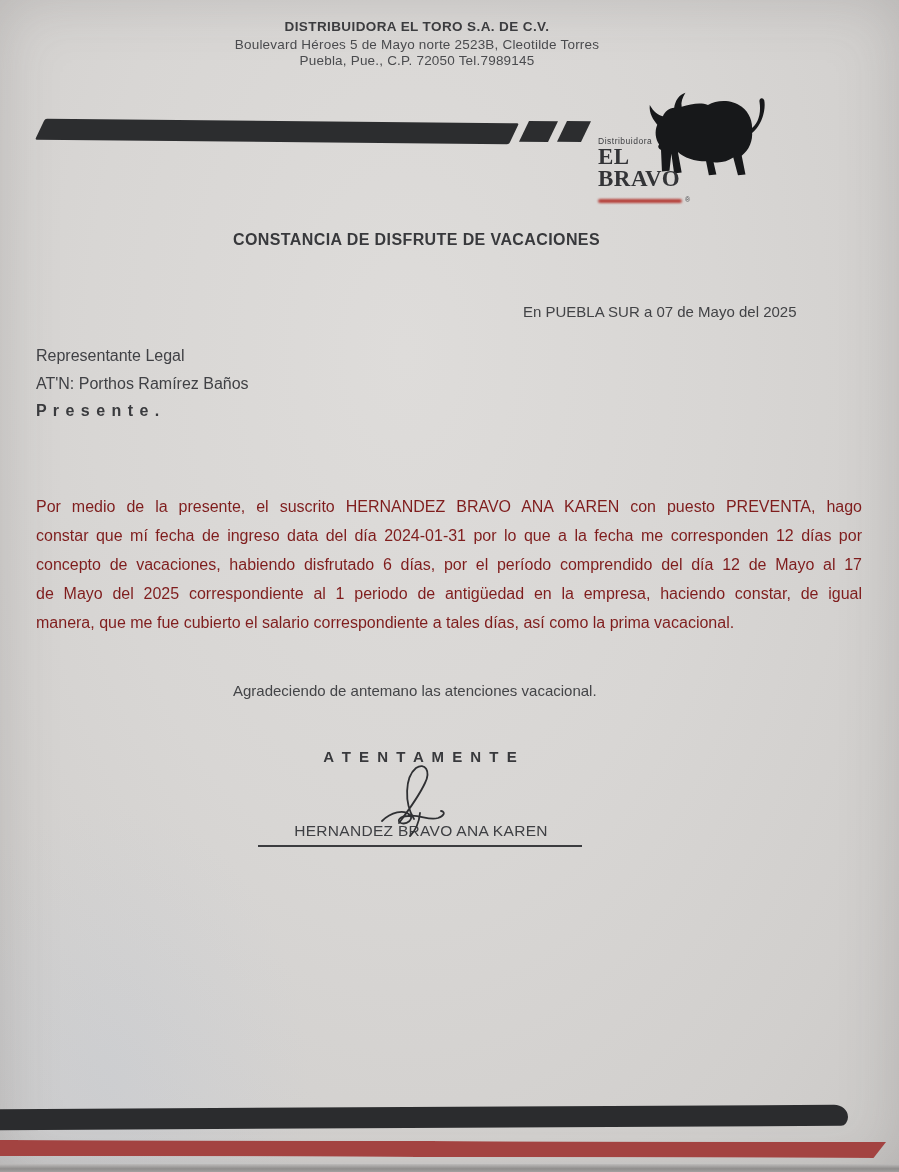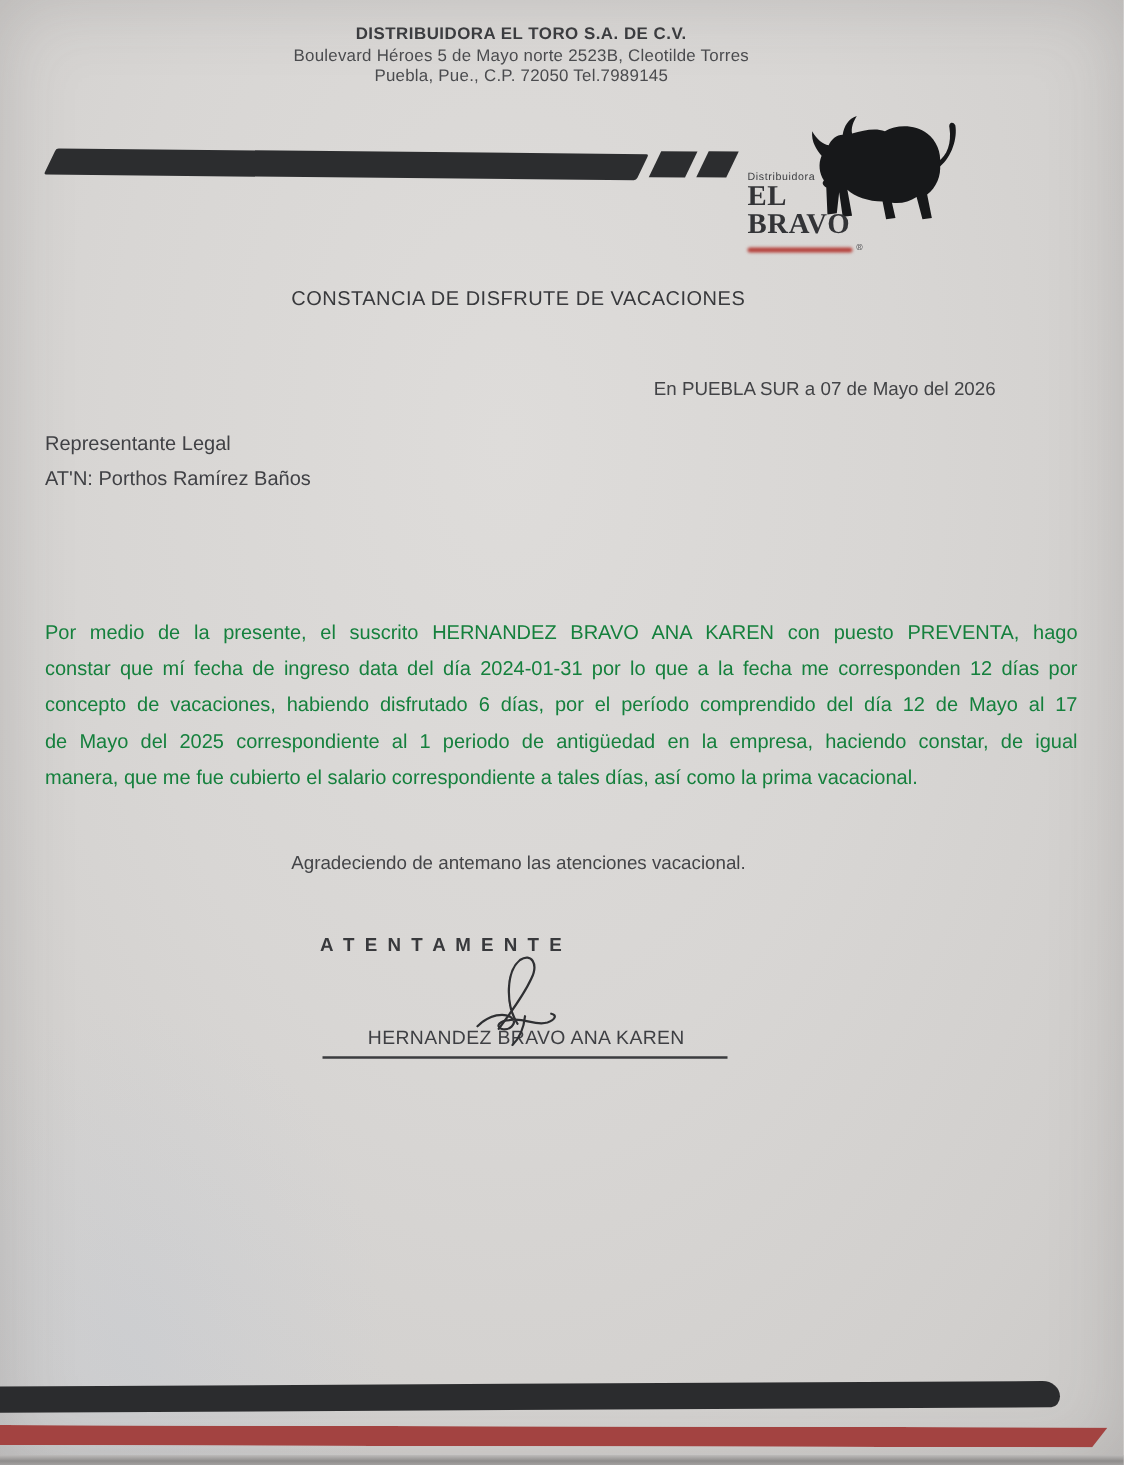--- a/index.html
+++ b/index.html
@@ -29,34 +29,34 @@
   .logo{position:absolute;left:596px;top:86px;width:180px;height:112px;}
   .logo-bull{position:absolute;left:50px;top:2px;width:122px;height:94px;}
   .logo-text{position:absolute;left:2px;top:50px;width:96px;z-index:2;}
   .logo-small{font-size:8.5px;color:#3c3d40;letter-spacing:.5px;filter:blur(.3px);}
   .logo-main{font-family:"Liberation Serif",serif;font-size:23px;font-weight:700;
     color:#333437;letter-spacing:.5px;line-height:22px;filter:blur(.3px);}
   .logo-tagline{margin:2px auto 0 auto;width:84px;height:4px;background:#b5403a;
     border-radius:2px;filter:blur(1.1px);display:inline-block;vertical-align:middle;}
   .logo-reg{font-size:7px;color:#4a4b4e;vertical-align:middle;margin-left:3px;}
   
-  .doc-title{position:absolute;top:231px;left:233px;font-size:16px;font-weight:400;
+  .doc-title{position:absolute;top:231px;left:233px;font-size:16px;font-weight:700;
     letter-spacing:.4px;color:#38393c;text-align:right;}
   .date-line{position:absolute;top:303px;left:523px;font-size:15px;color:#424346;}
   .recipient{position:absolute;top:342px;left:36px;font-size:16px;line-height:27.5px;color:#404145;}
   .recipient .r-bold{font-weight:400;}
   .salutation{letter-spacing:1px;font-weight:700;color:#3a3b3e;}
   .body-par{position:absolute;top:492px;left:36px;width:826px;font-size:16px;
-    line-height:29px;color:#15803d;}
+    line-height:29px;color:#7f1d1d;}
   .body-line{text-align:justify;text-align-last:justify;white-space:normal;}
   .body-line.last{text-align:center;text-align-last:left;}
   .thanks-line{position:absolute;top:682px;left:233px;font-size:15px;color:#444548;}
   
   .sig-block{position:absolute;top:748px;left:256px;width:330px;height:102px;}
-  .sig-salutation{position:absolute;top:0;left:0;width:100%;
+  .sig-salutation{position:absolute;top:0;left:0;width:100%;text-align:center;
     font-size:15px;font-weight:700;letter-spacing:2px;color:#38393c;}
   .sig-scribble{position:absolute;top:15px;left:122px;width:78px;height:74px;z-index:3;}
   .sig-name{position:absolute;top:74px;left:0;width:100%;text-align:center;
     font-size:15.5px;color:#3e3f43;letter-spacing:.3px;}
   .sig-underline{position:absolute;top:97px;left:2px;width:324px;height:0;
     border-top:2px solid #3b3c3f;}
   
   .stripe-black{position:absolute;top:1107px;left:-8px;width:856px;height:21px;
     background:#2b2c2e;transform:rotate(-.3deg);
     border-top-right-radius:16px 14px;border-bottom-right-radius:8px 10px;}
@@ -96,25 +96,26 @@
   </svg>
   <div class="logo-text">
     <div class="logo-small">Distribuidora</div>
     <div class="logo-main">EL BRAVO</div>
     <div><span class="logo-tagline"></span><span class="logo-reg">®</span></div>
   </div>
 </div>
 
 <div class="doc-title">CONSTANCIA DE DISFRUTE DE VACACIONES</div>
 
-<div class="date-line">En PUEBLA SUR a 07 de Mayo del 2026</div>
+<div class="date-line">En PUEBLA SUR a 07 de Mayo del 2025</div>
 
 <div class="recipient">
   <div>Representante Legal</div>
   <div>AT'N: Porthos Ramírez Baños</div>
+  <div class="salutation">P r e s e n t e .</div>
 </div>
 
 <div class="body-par">
   <div class="body-line">Por medio de la presente, el suscrito HERNANDEZ BRAVO ANA KAREN con puesto PREVENTA, hago</div>
   <div class="body-line">constar que mí fecha de ingreso data del día 2024-01-31 por lo que a la fecha me corresponden 12 días por</div>
   <div class="body-line">concepto de vacaciones, habiendo disfrutado 6 días, por el período comprendido del día 12 de Mayo al 17</div>
   <div class="body-line">de Mayo del 2025 correspondiente al 1 periodo de antigüedad en la empresa, haciendo constar, de igual</div>
   <div class="body-line last">manera, que me fue cubierto el salario correspondiente a tales días, así como la prima vacacional.</div>
 </div>
 

